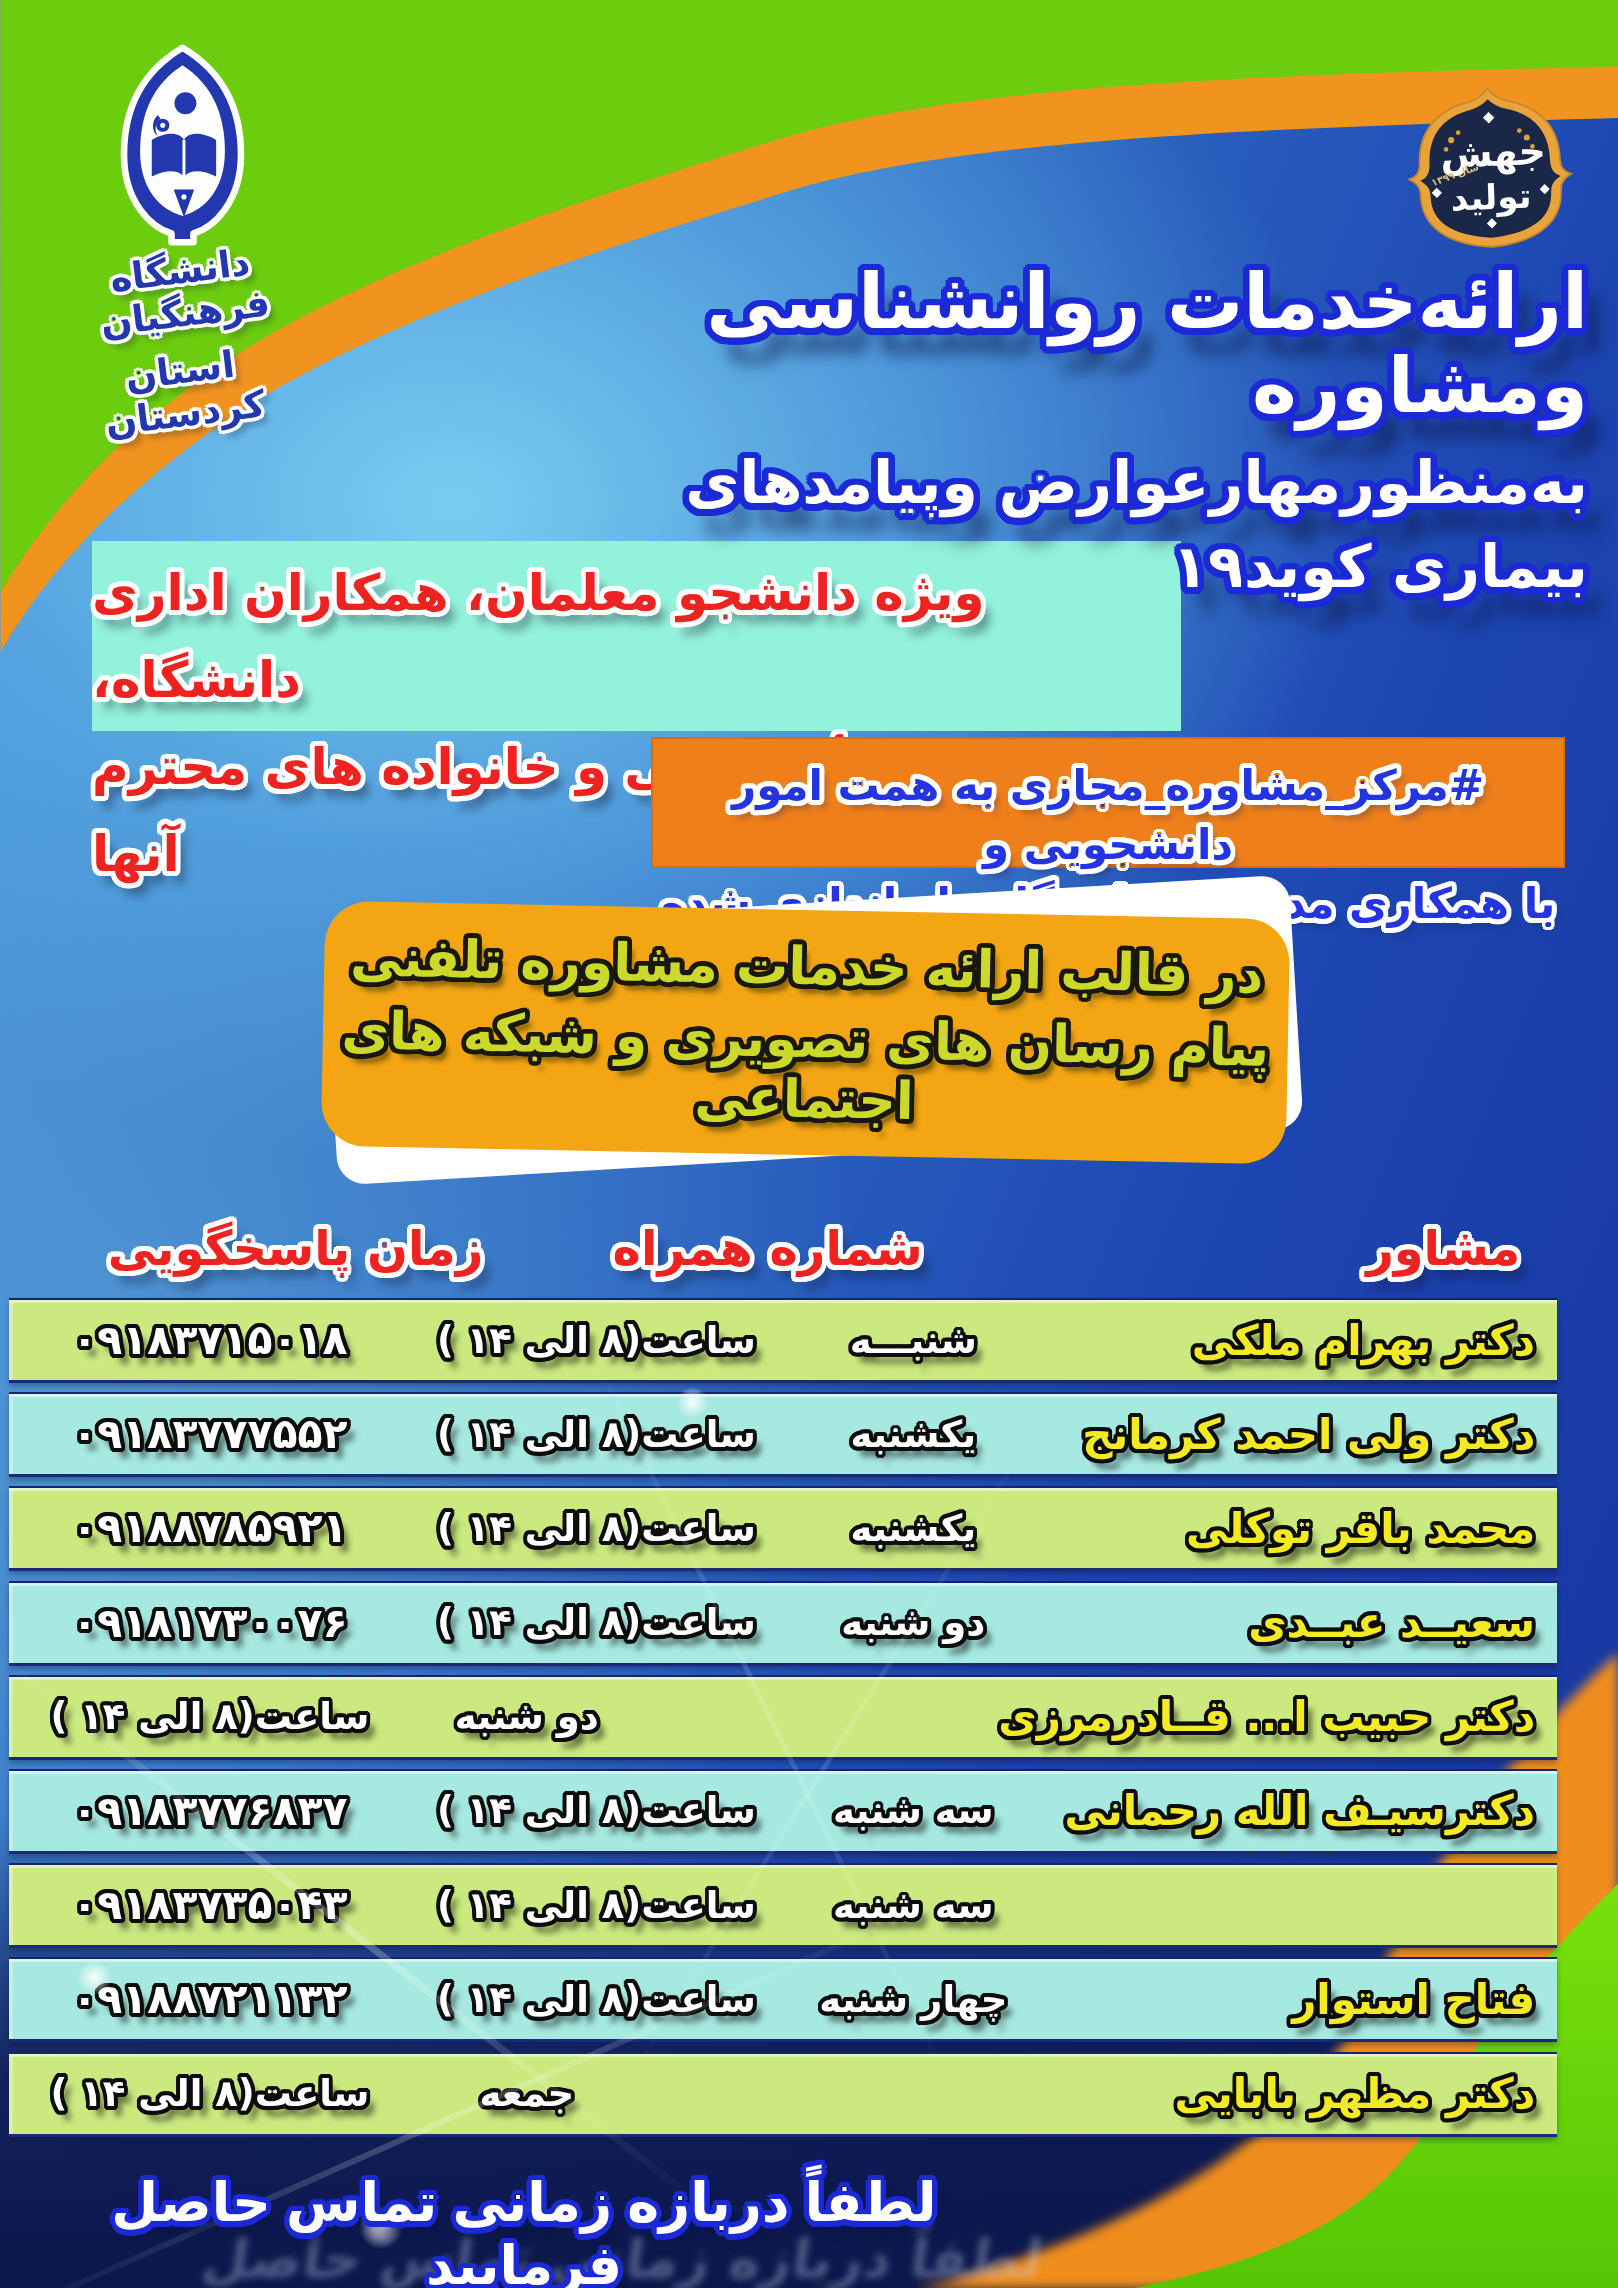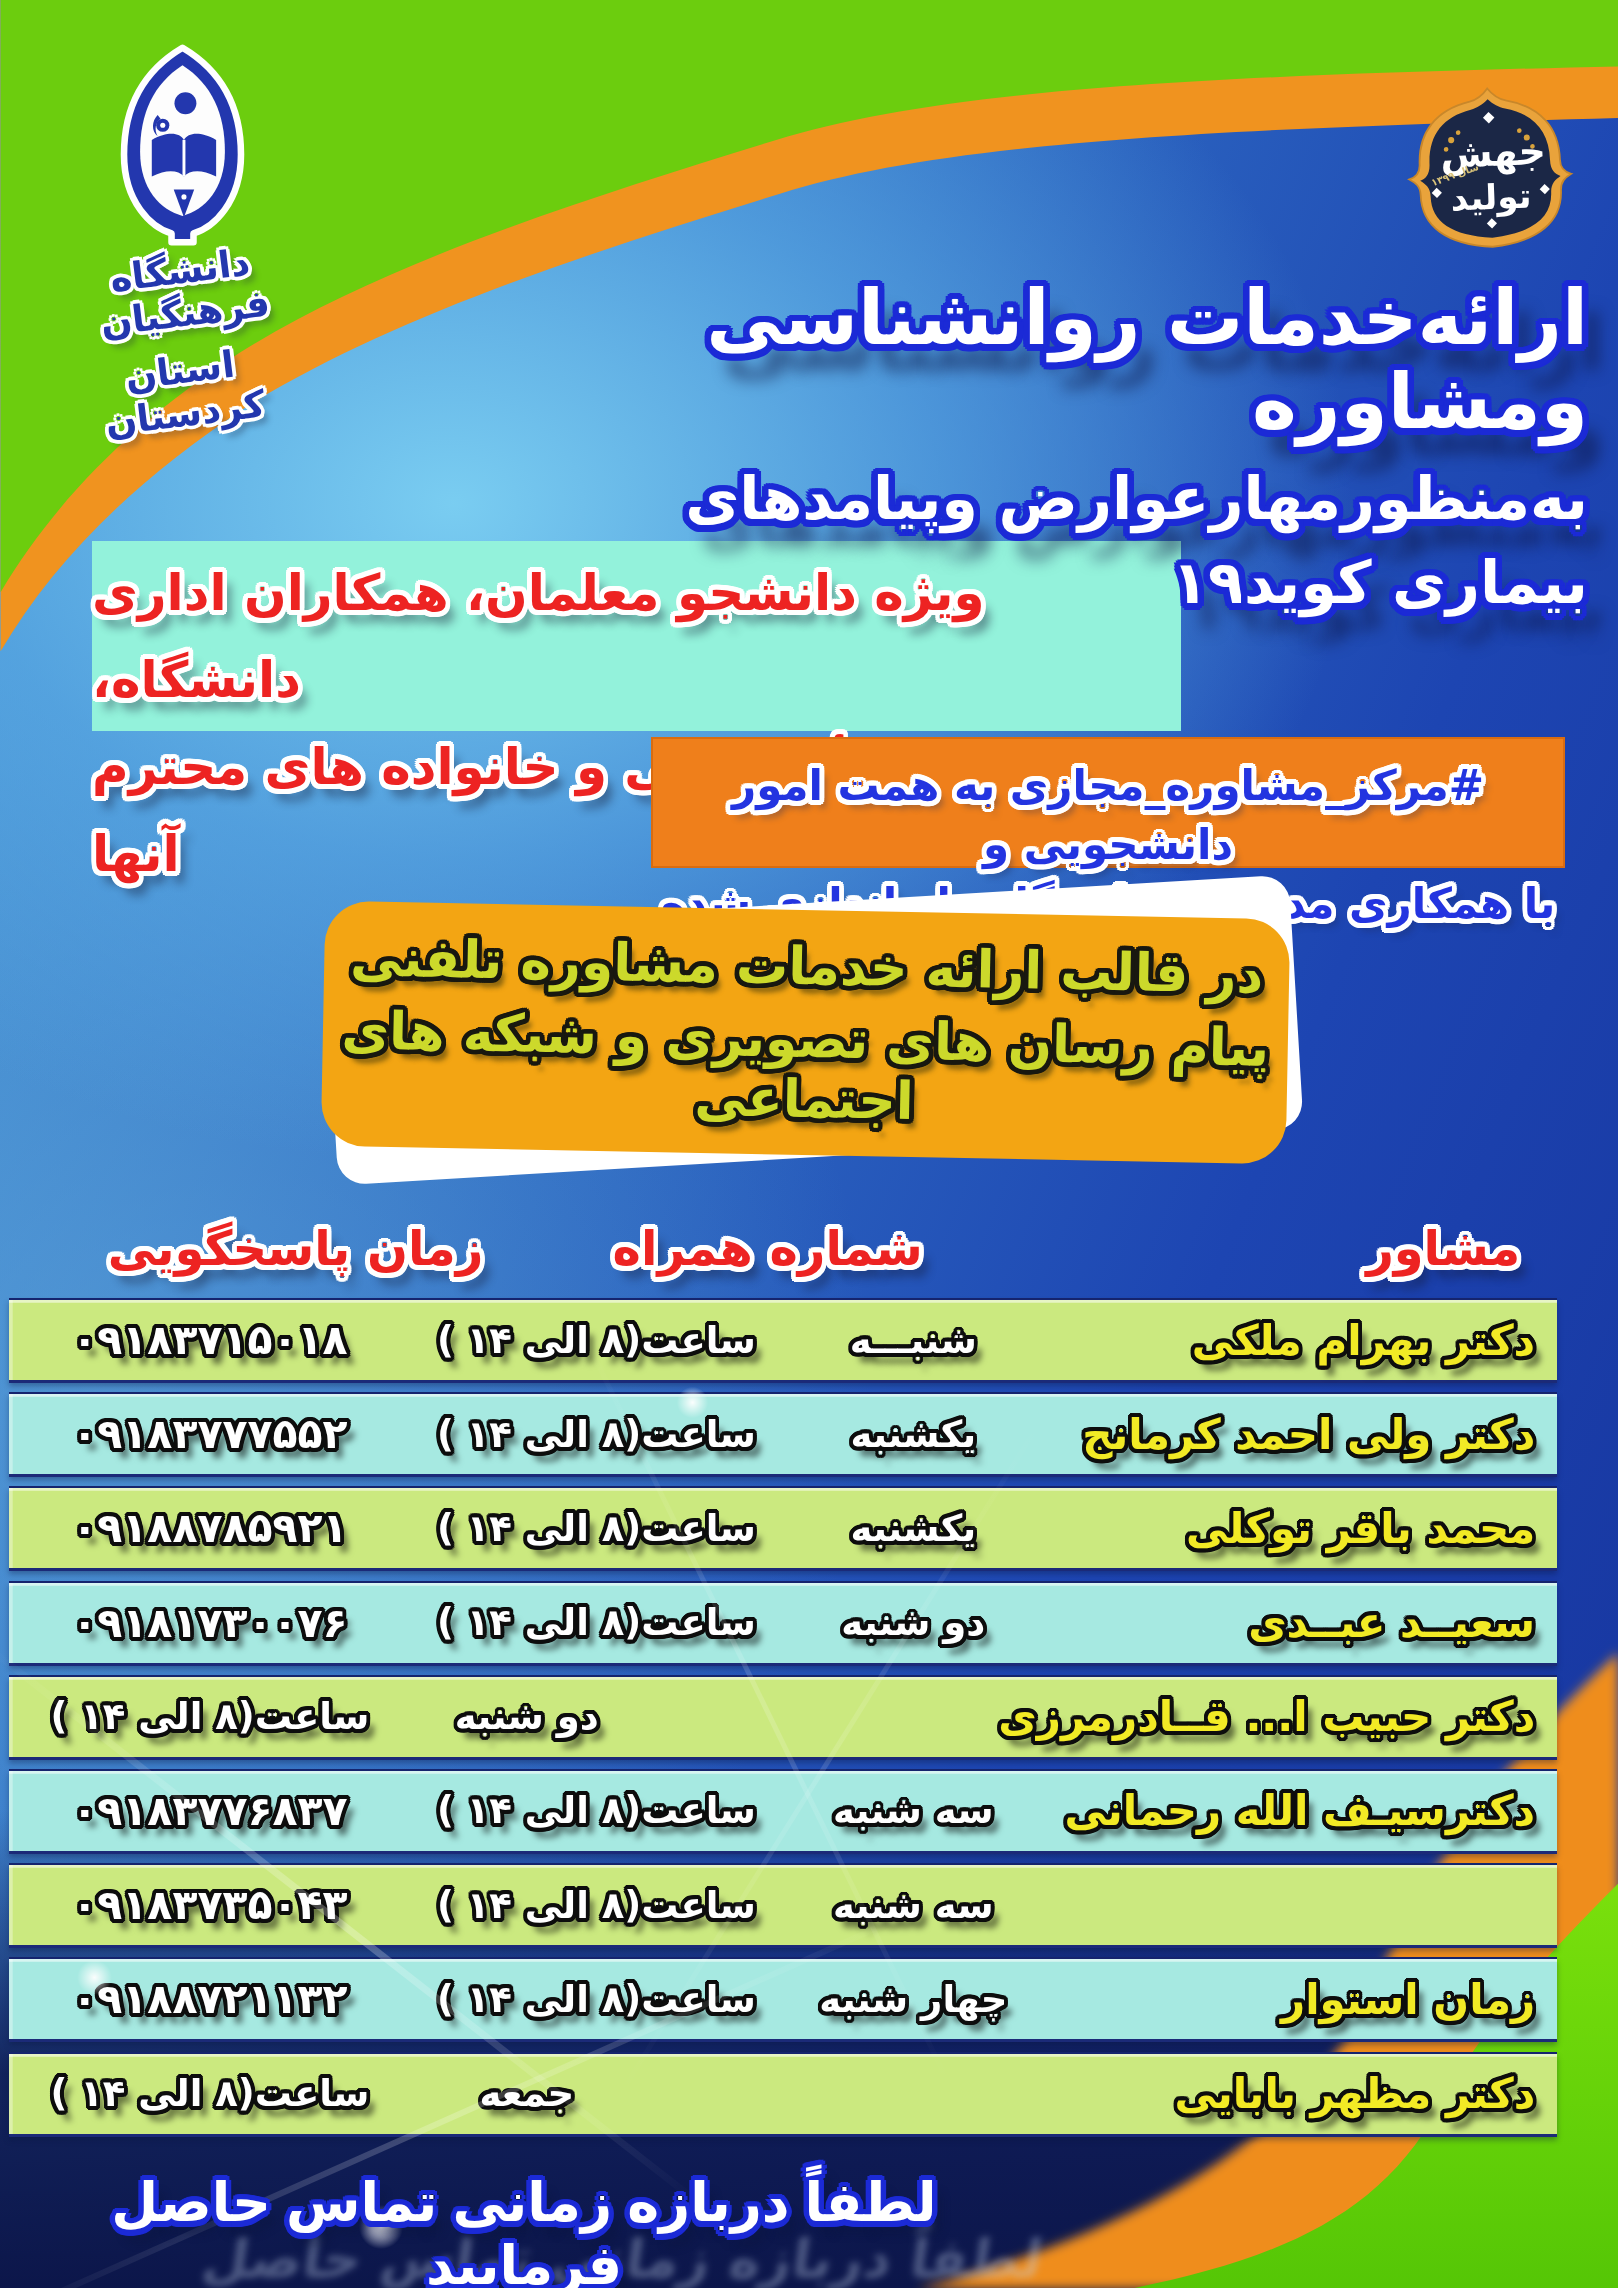--- a/index.html
+++ b/index.html
@@ -82,21 +82,21 @@
 
   
   .logo{left:44px;top:39px;width:277px;text-align:center;z-index:6;}
   .logo-text1{font-size:37px;transform:rotate(-7deg);margin-top:-5.5px;}
   .logo-text2{font-size:37px;transform:rotate(-7deg);margin-top:14.8px;}
 
   
   .emblem{right:39px;top:81px;width:180px;height:175px;transform:rotate(-2deg);z-index:6;}
 
   
-  .title{right:31px;top:276px;width:1015px;text-align:right;direction:rtl;z-index:6;line-height:1.1;}
+  .title{right:31px;top:260px;width:1015px;text-align:right;direction:rtl;z-index:6;line-height:1.1;}
   .title-l1{font-size:76px;}
   .title-l2{font-size:59px;margin-top:24px;}
   .title-l3{font-size:59px;margin-top:18.5px;}
 
   
   .audience{left:92px;top:541px;width:1089px;height:190px;background:var(--mint,#93f2db);
     z-index:5;text-align:left;direction:rtl;padding-top:9.2px;box-sizing:border-box;}
   .audience div{font-size:50px;line-height:87px;}
 
   
@@ -277,21 +277,21 @@
     </div>
       <div class="row row--green">
       <div class="cell c-phone ring-black-w">۰۹۱۸۳۷۳۵۰۴۳</div>
       <div class="cell c-time ring-black-w">ساعت(۸ الی ۱۴ )</div>
       <div class="cell c-day ring-black-w">سه شنبه</div>
     </div>
       <div class="row row--cyan">
       <div class="cell c-phone ring-black-w">۰۹۱۸۸۷۲۱۱۳۲</div>
       <div class="cell c-time ring-black-w">ساعت(۸ الی ۱۴ )</div>
       <div class="cell c-day ring-black-w">چهار شنبه</div>
-      <div class="cell c-name ring-black-y">زمان استوار</div>
+      <div class="cell c-name ring-black-y">فتاح استوار</div>
     </div>
       <div class="row row--green">
       <div class="cell c-time ring-black-w">ساعت(۸ الی ۱۴ )</div>
       <div class="cell c-day ring-black-w">جمعه</div>
       <div class="cell c-name ring-black-y">دکتر مظهر بابایی</div>
     </div>
     </div>
 
   <div class="abs footer-echo">لطفاً دربازه زمانی تماس حاصل فرمایید</div>
   <div class="abs footer ring-blue-sm">لطفاً دربازه زمانی تماس حاصل فرمایید</div>

